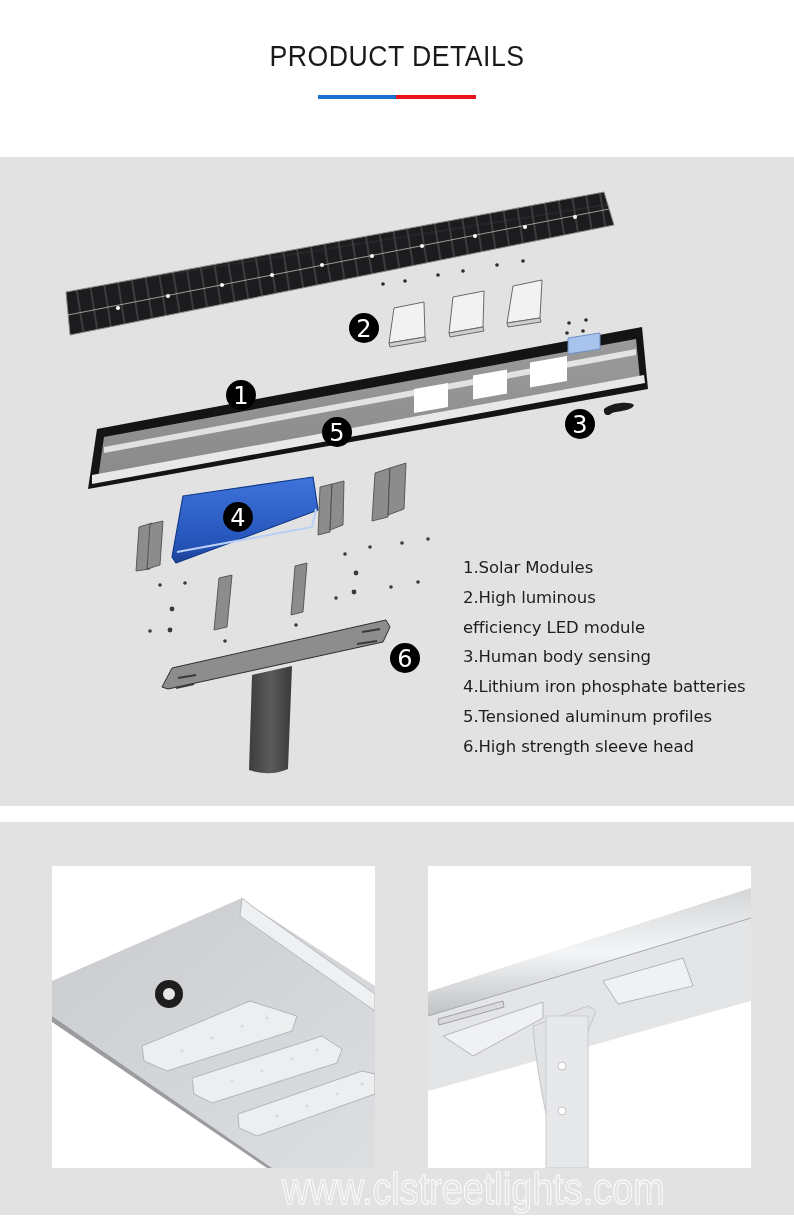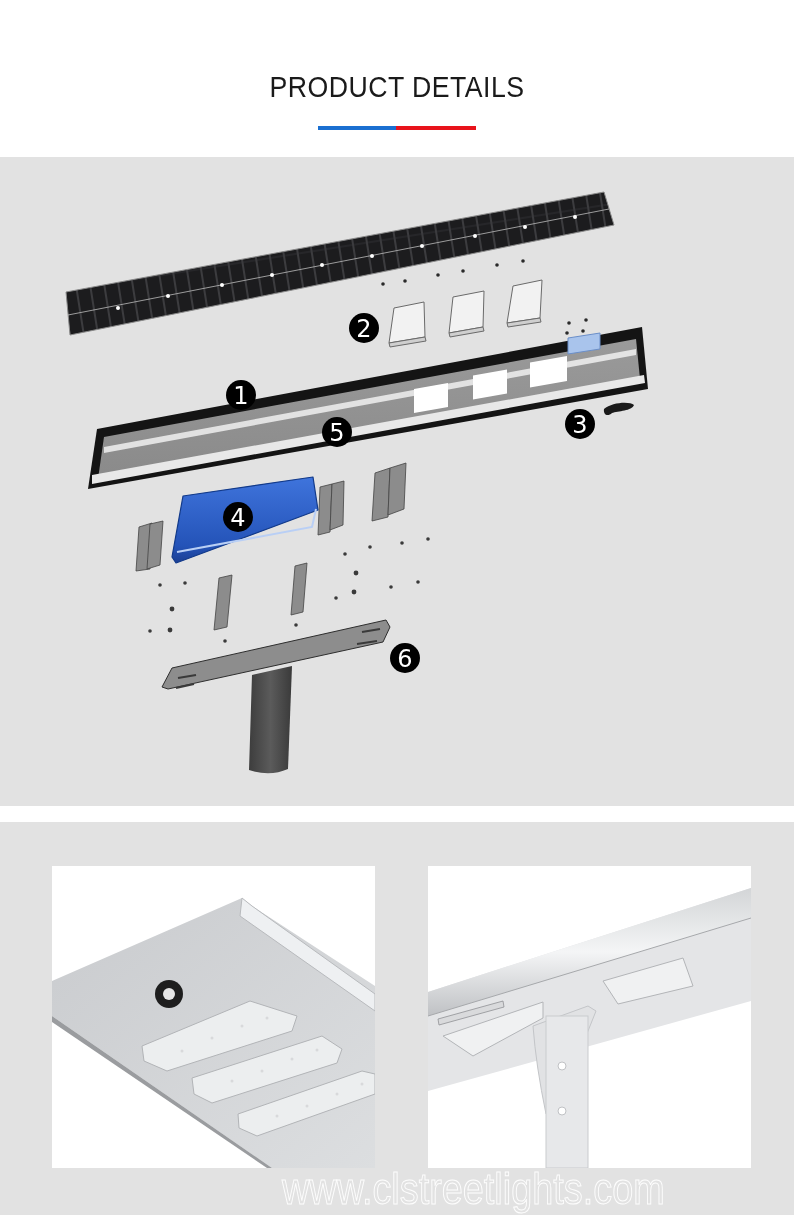--- a/index.html
+++ b/index.html
@@ -1,20 +1,20 @@
 <!DOCTYPE html>
 <html><head>
   <meta charset="utf-8">
   <style>
     * { margin: 0; padding: 0; box-sizing: border-box; }
     html, body { width: 794px; height: 1229px; background: #ffffff; overflow: hidden; }
     body { position: relative; font-family: "DejaVu Sans", sans-serif; }
 
     
-    .header { position: absolute; left: 0; top: 0; width: 700px; height: 157px; background: #fff; margin-top: 31px; }
+    .header { position: absolute; left: 0; top: 0; width: 700px; height: 157px; background: #fff; }
     .title {
       position: absolute; left: 0; top: 40px; width: 794px; text-align: center;
       font-family: "Liberation Sans", sans-serif; font-weight: 400;
       font-size: 29px; letter-spacing: 0.5px; color: #1a1a1a;
       transform: scaleX(0.92);
     }
     .title-rule { position: absolute; top: 95px; height: 4px; }
     .title-rule.left  { left: 318px; width: 78px; }
     .title-rule.right { left: 396px; width: 80px; }
 
@@ -195,20 +195,29 @@
     <g>
         <circle cx="337" cy="275" r="15" fill="#000"></circle>
         <text class="badge-text" x="337" y="276">5</text>
       </g>
     <g>
         <circle cx="405" cy="501" r="15" fill="#000"></circle>
         <text class="badge-text" x="405" y="502">6</text>
       </g>
   </svg>
 
+  <ul class="features">
+    <li>1.Solar Modules</li>
+    <li>2.High luminous</li>
+    <li>efficiency LED module</li>
+    <li>3.Human body sensing</li>
+    <li>4.Lithium iron phosphate batteries</li>
+    <li>5.Tensioned aluminum profiles</li>
+    <li>6.High strength sleeve head</li>
+  </ul>
 </div>
 
 <div class="gap"></div>
 
 <div class="band2">
   <div class="photo left">
     <svg width="323" height="302" viewBox="0 0 323 302">
       <defs>
         <linearGradient id="lampBody" x1="0" y1="0" x2="1" y2="1">
           <stop offset="0" stop-color="#c9cbce"></stop>

